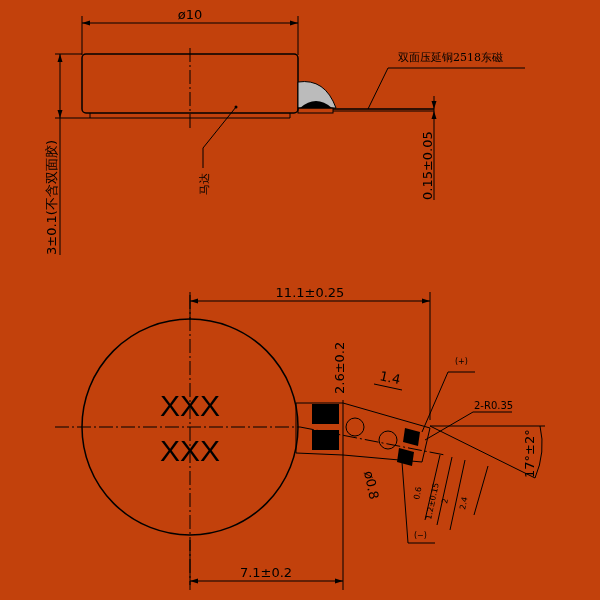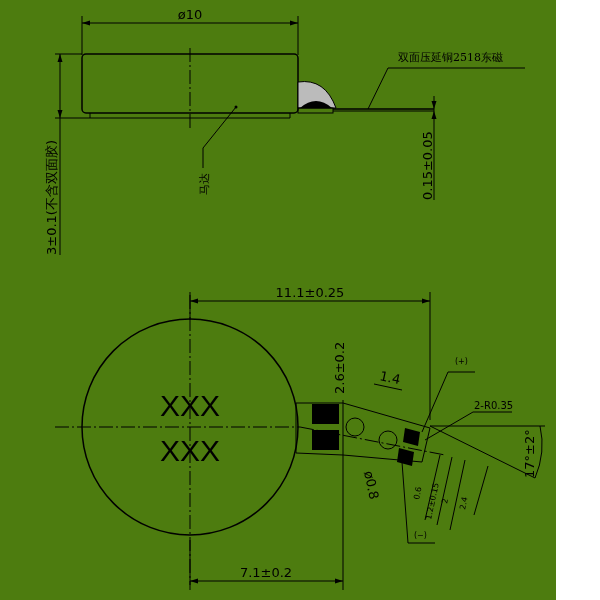--- a/index.html
+++ b/index.html
@@ -1,16 +1,16 @@
 <!DOCTYPE html>
 <html><head>
 <meta charset="utf-8">
 <style>
   html,body{margin:0;padding:0;background:#fff;}
-  .page{position:relative;width:556px;height:600px;background:#4d7c0f;overflow:hidden;}
+  .page{position:relative;width:600px;height:600px;background:#c2410c;overflow:hidden;}
   svg{position:absolute;left:0;top:0;}
   .dim{font-family:"DejaVu Sans",sans-serif;font-size:13px;fill:#000;}
   .dim-sm{font-family:"DejaVu Sans",sans-serif;font-size:8px;fill:#000;}
   .cn{font-family:"DejaVu Serif",serif;font-size:11px;fill:#000;}
   .mark{font-family:"Liberation Sans",sans-serif;font-size:30px;fill:#000;}
   .ln{stroke:#000;stroke-width:1;fill:none;}
   .thk{stroke:#000;stroke-width:1.5;fill:none;}
   .cl{stroke:#000;stroke-width:1;fill:none;stroke-dasharray:14 3 2 3;}
 </style>
 </head>

